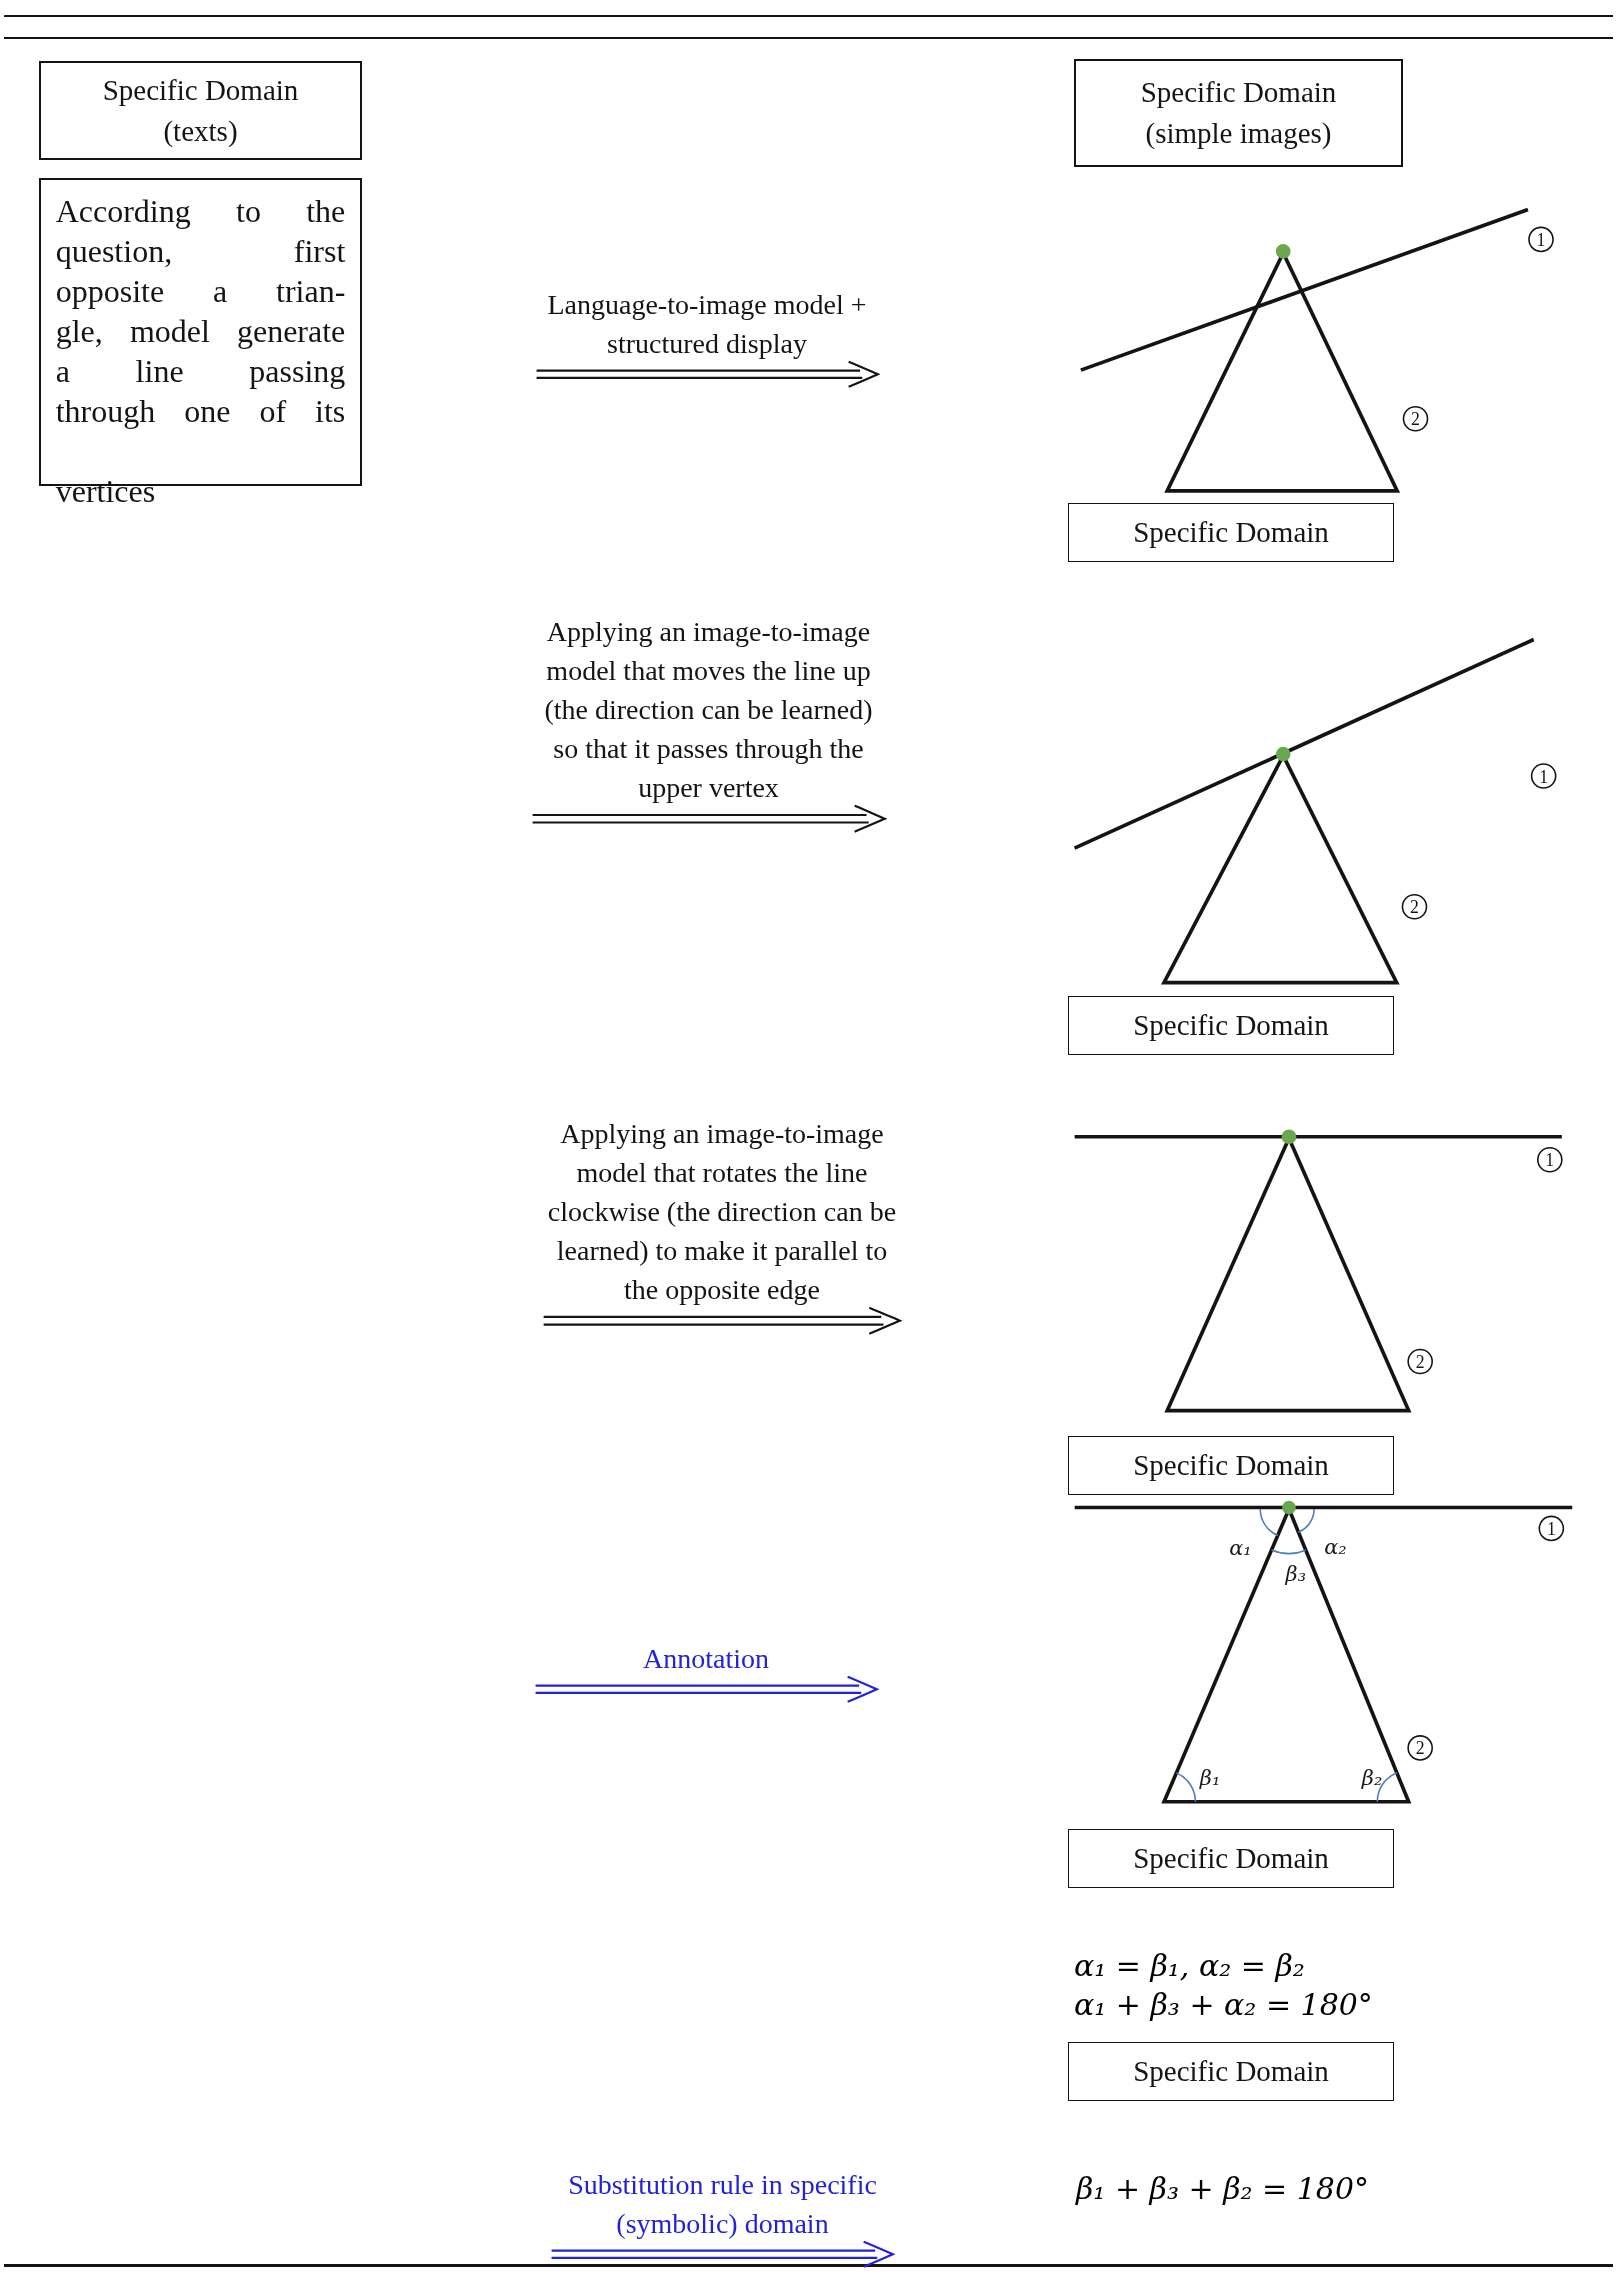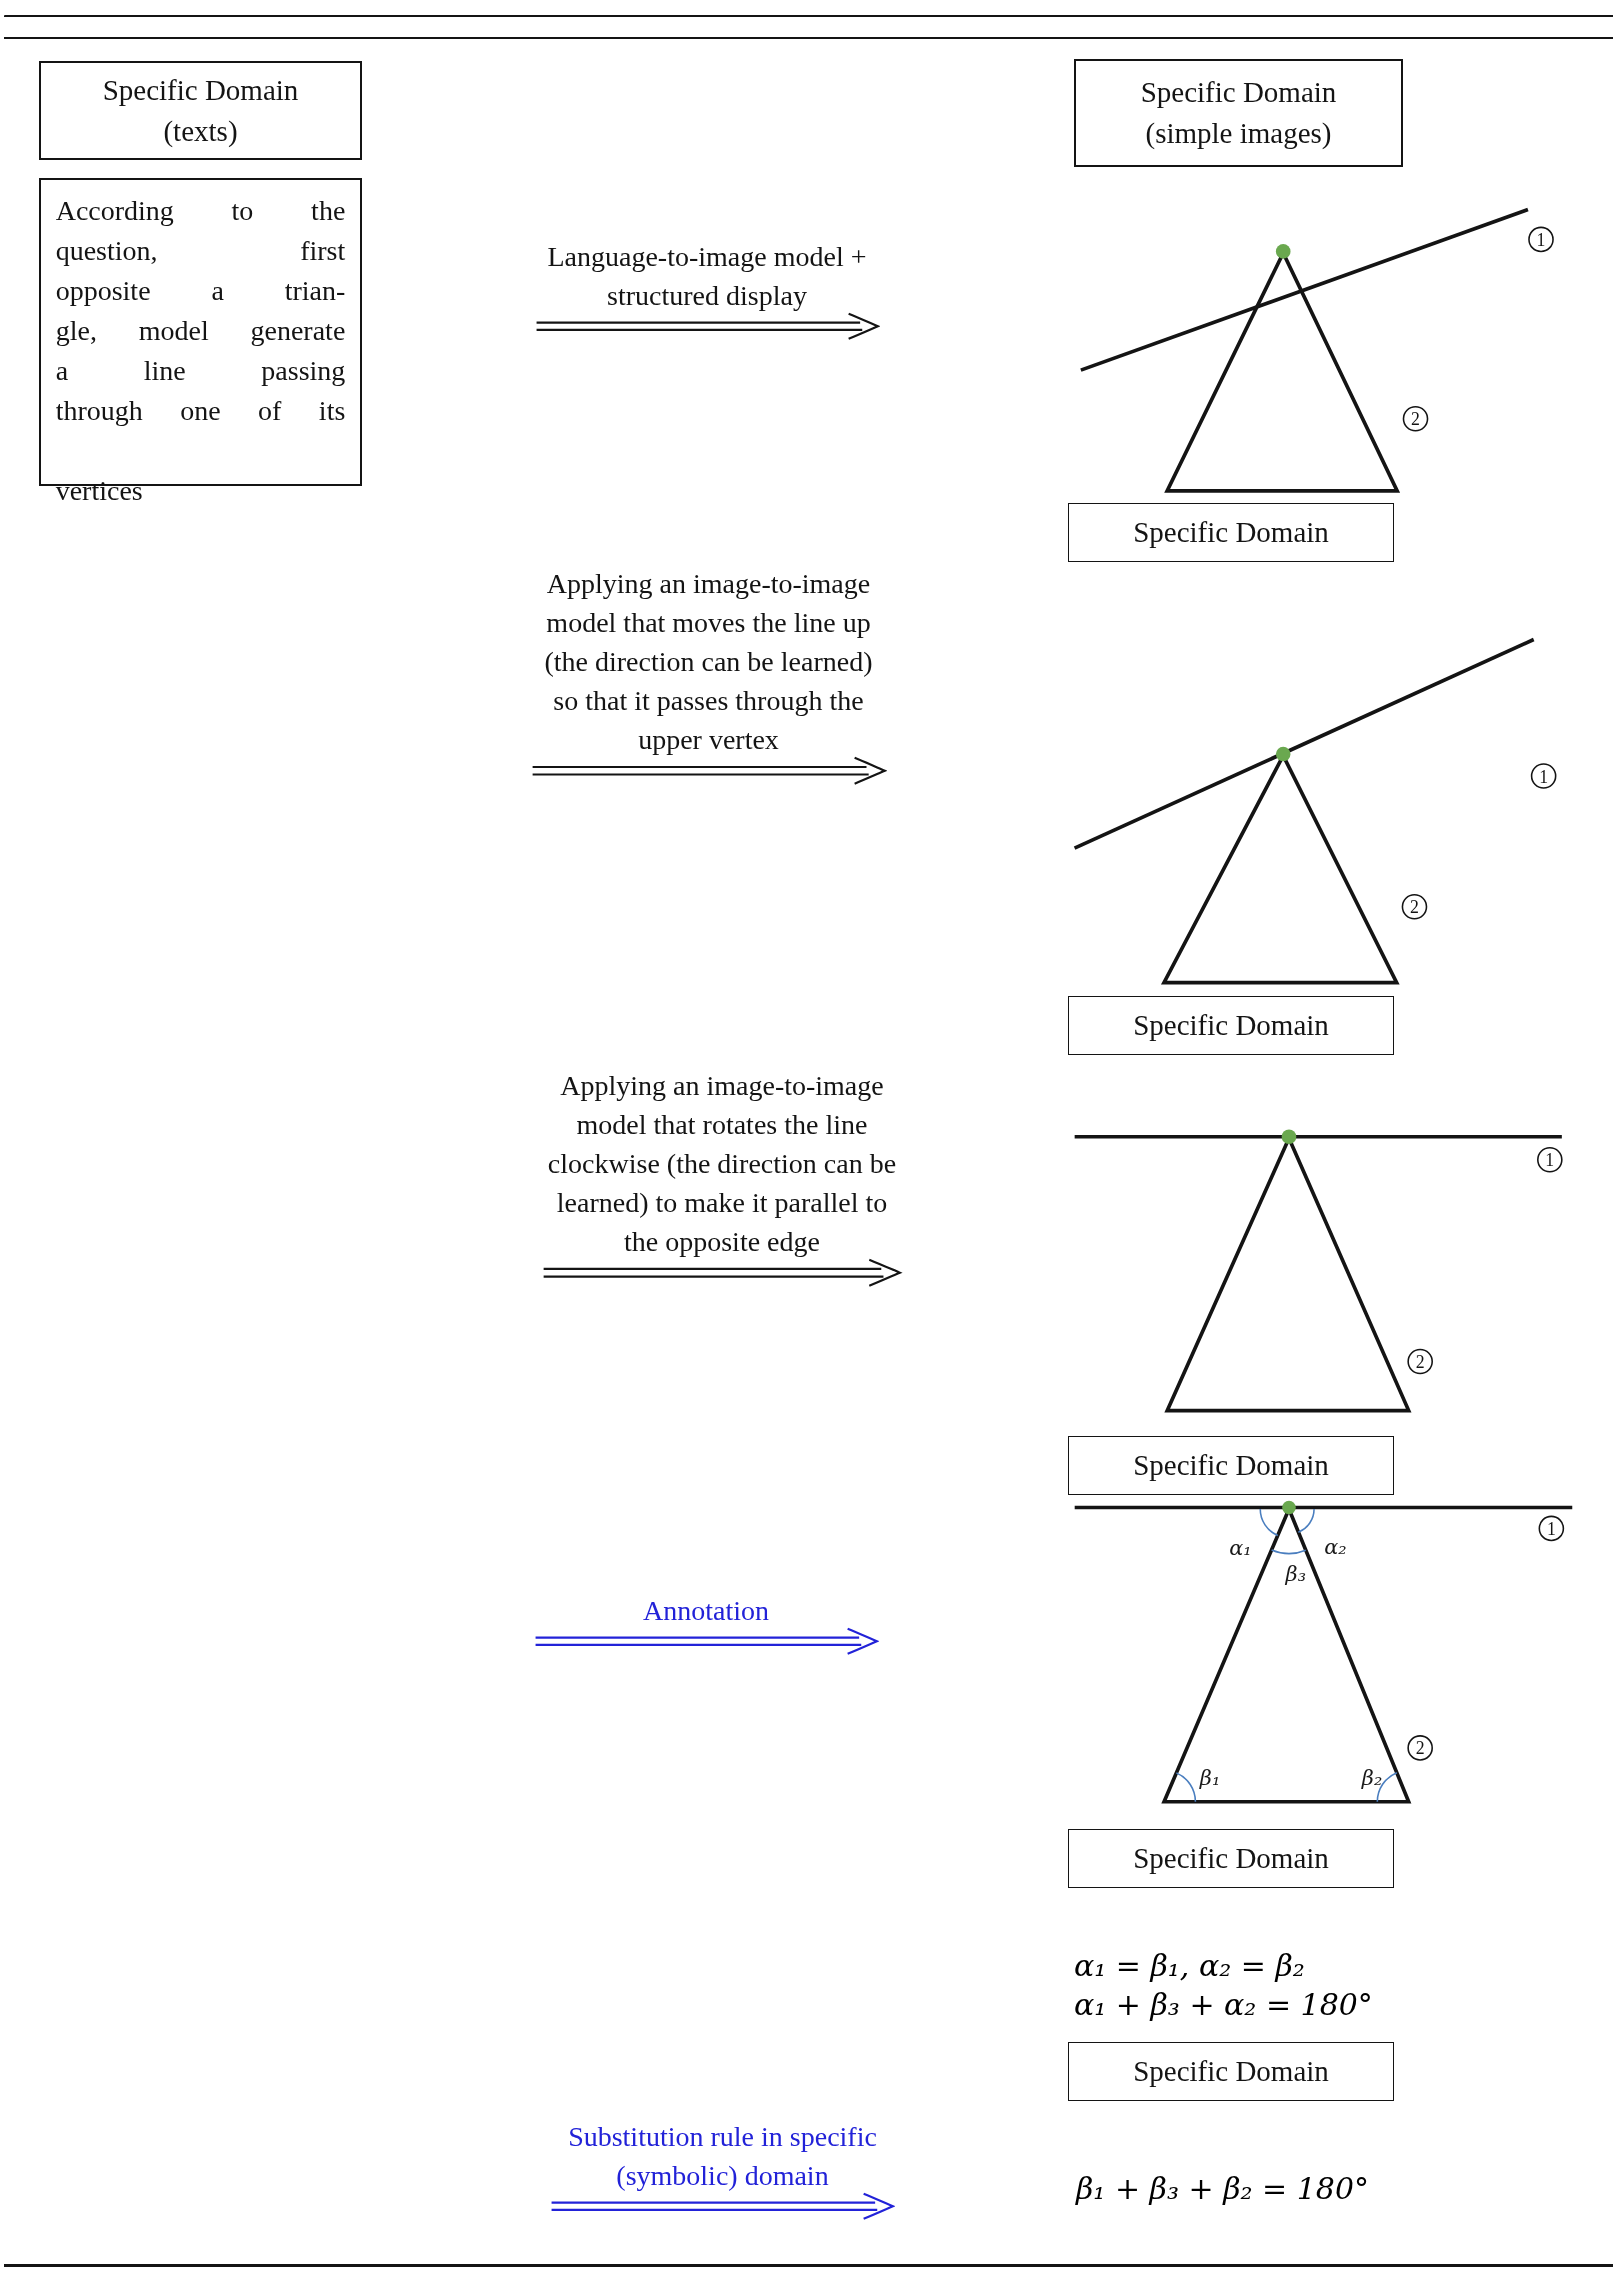--- a/index.html
+++ b/index.html
@@ -22,26 +22,26 @@
   .abox{
     position:absolute;background:#fff;
     border:2.1px solid var(--ink);box-sizing:border-box;
     display:flex;flex-direction:column;align-items:center;justify-content:center;
     text-align:center;
   }
   .abox .bl{font-size:29px;line-height:41px;white-space:nowrap;}
   .sdbox{border-width:1.6px;}
   .qbox{
     position:absolute;background:#fff;border:2.1px solid var(--ink);box-sizing:border-box;
-    padding:10.5px 14.7px;font-size:28px;line-height:40px;
+    padding:10.5px 14.7px;font-size:32px;line-height:40px;
   }
   .jl{width:100%;text-align:justify;text-align-last:justify;white-space:nowrap;}
   .jl-last{text-align-last:left;margin-top:40px;}
   .arrow-block{
-    position:absolute;display:flex;flex-direction:column;align-items:center;
+    position:absolute;display:flex;flex-direction:column;align-items:center;margin-top:48px;
   }
   .arrow-label{font-size:28px;line-height:39px;white-space:nowrap;text-align:center;}
   .arrow-svg{display:block;margin-top:-3.1px;}
   .blue-text{color:var(--blue);}
   .math{
     position:absolute;font-family:"DejaVu Serif","Liberation Serif",serif;
     font-style:italic;font-size:30px;white-space:nowrap;color:#000;
   }
   svg .shape{stroke:var(--ink);stroke-width:7;fill:none;stroke-linecap:butt;}
   svg .arc{stroke:var(--arc);stroke-width:3;fill:none;}

